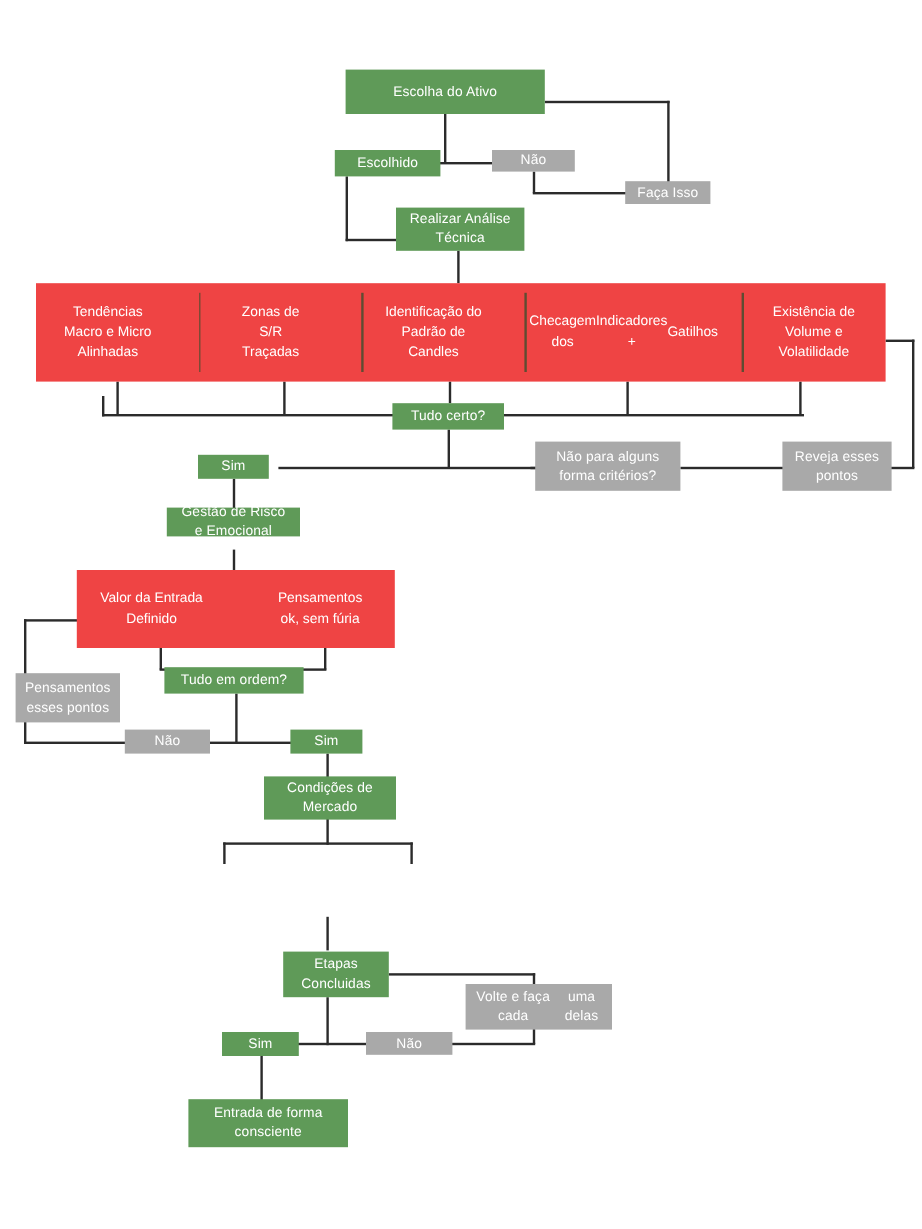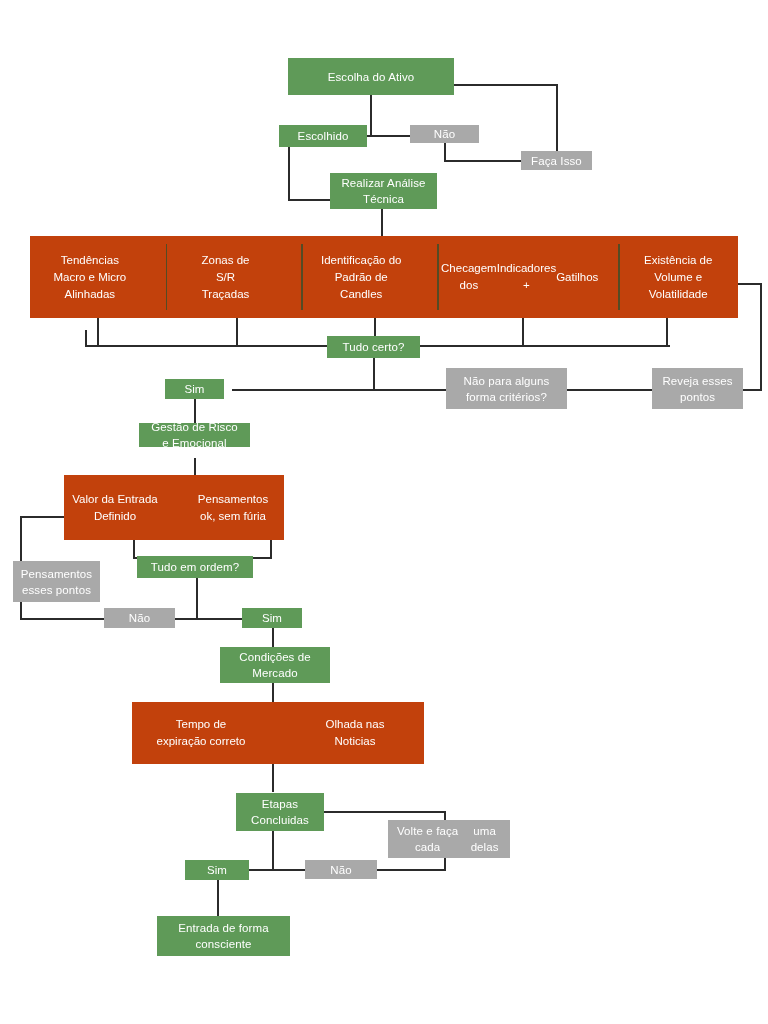--- a/index.html
+++ b/index.html
@@ -31,21 +31,21 @@
     z-index: 3;
     padding: 2px 4px;
   }
   .green { background: #5f9a58; }
   .gray  { background: #a9a9a9; }
 
   
   .bar {
     position: absolute;
     display: flex;
-    background: #c2410c;
+    background: #ef4444;
     z-index: 3;
     box-sizing: border-box;
     gap: 16px;
   }
   .bar .cell {
     flex: 1 1 0;
     display: flex;
     align-items: center;
     justify-content: center;
     text-align: center;
@@ -219,21 +219,21 @@
   <div class="node gray" style="left:652px; top:368px; width:91px; height:41px; flex-direction:column;">
     <span>Reveja esses</span>
     <span>pontos</span>
   </div>
 
   <div class="node green" style="left:139px; top:423px; width:111px; height:24px; flex-direction:column;">
     <span>Gestão de Risco</span>
     <span>e Emocional</span>
   </div>
 
-  <div class="bar nodiv" style="left:64px; top:475px; width:220px; height:65px;">
+  <div class="bar nodiv" style="left:64px; top:475px; width:265px; height:65px;">
     <div class="cell" style="flex-direction:column;">
       <span>Valor da Entrada</span>
       <span>Definido</span>
     </div>
     <div class="cell" style="flex-direction:column;">
       <span>Pensamentos</span>
       <span>ok, sem fúria</span>
     </div>
   </div>
 
@@ -252,30 +252,20 @@
 
   <div class="node green" style="left:242px; top:608px; width:60px; height:20px;">
     <span>Sim</span>
   </div>
 
   <div class="node green" style="left:220px; top:647px; width:110px; height:36px; flex-direction:column;">
     <span>Condições de</span>
     <span>Mercado</span>
   </div>
 
-  <div class="bar nodiv" style="left:132px; top:702px; width:292px; height:62px;">
-    <div class="cell" style="flex-direction:column;">
-      <span>Tempo de</span>
-      <span>expiração correto</span>
-    </div>
-    <div class="cell" style="flex-direction:column;">
-      <span>Olhada nas</span>
-      <span>Noticias</span>
-    </div>
-  </div>
 
   <div class="node green" style="left:236px; top:793px; width:88px; height:38px; flex-direction:column;">
     <span>Etapas</span>
     <span>Concluidas</span>
   </div>
 
   <div class="node gray" style="left:388px; top:820px; width:122px; height:38px; flex-direction:row;">
     <span>Volte e faça cada</span>
     <span>uma delas</span>
   </div>

